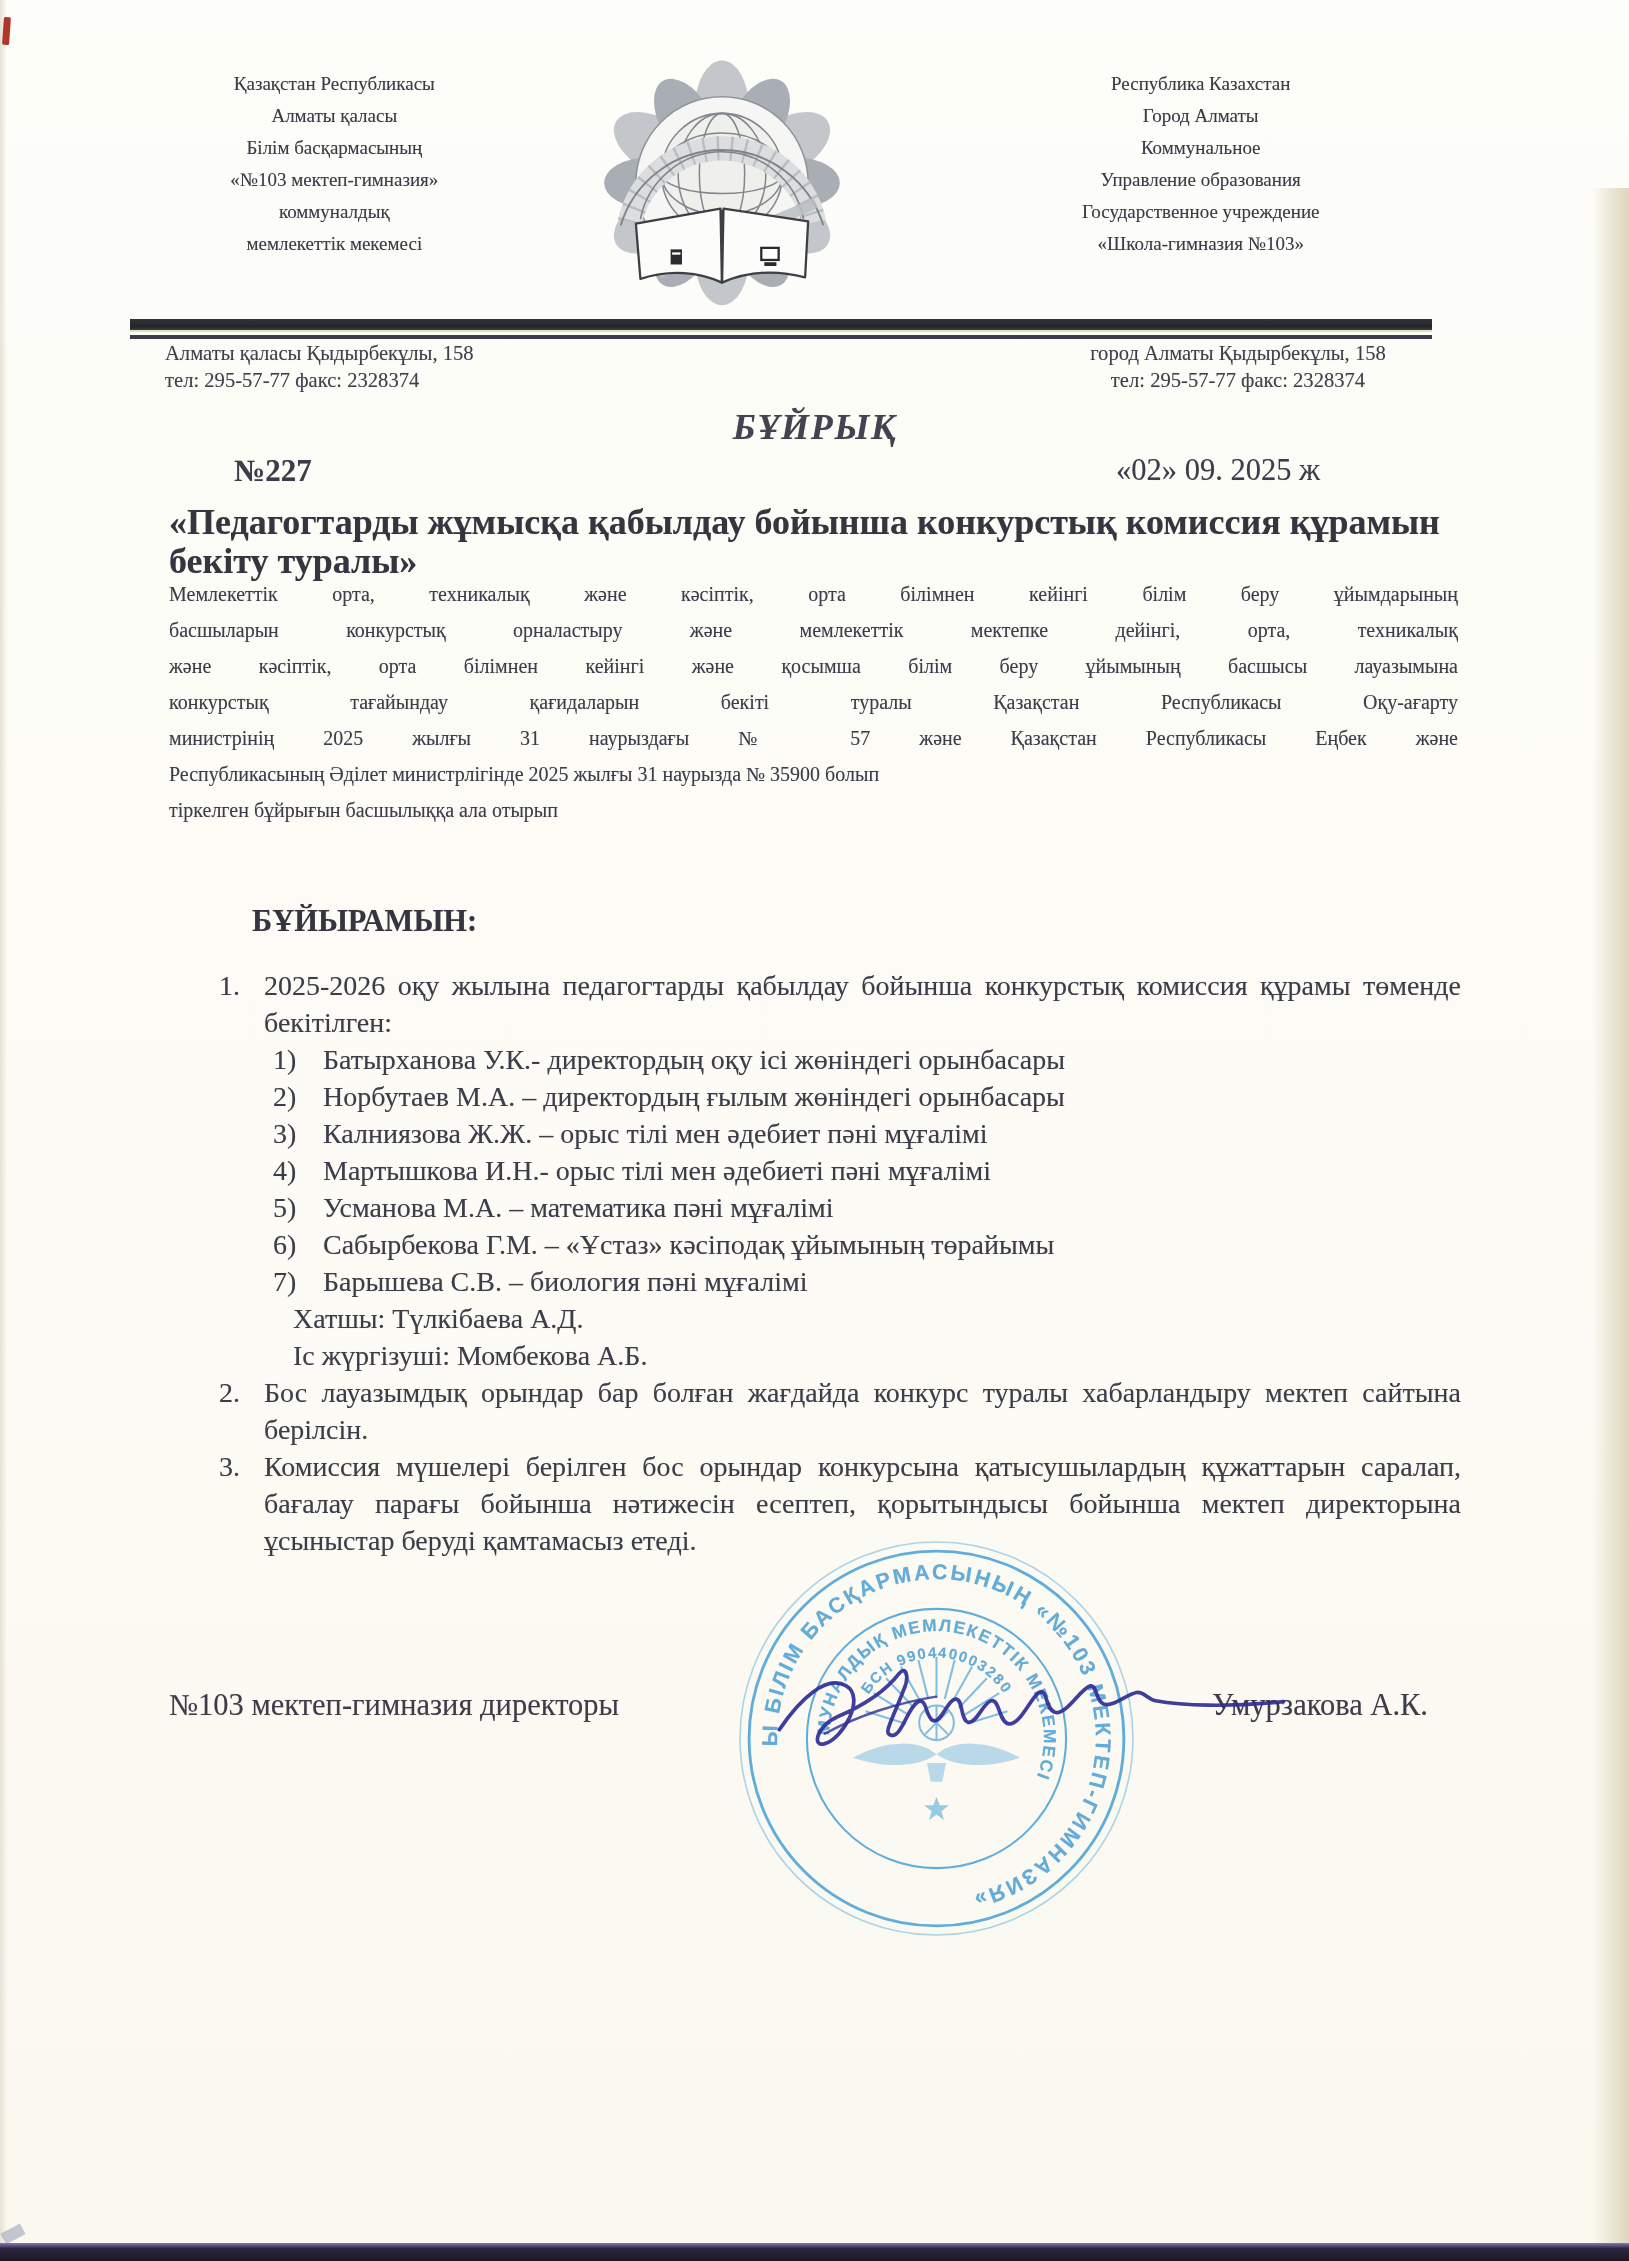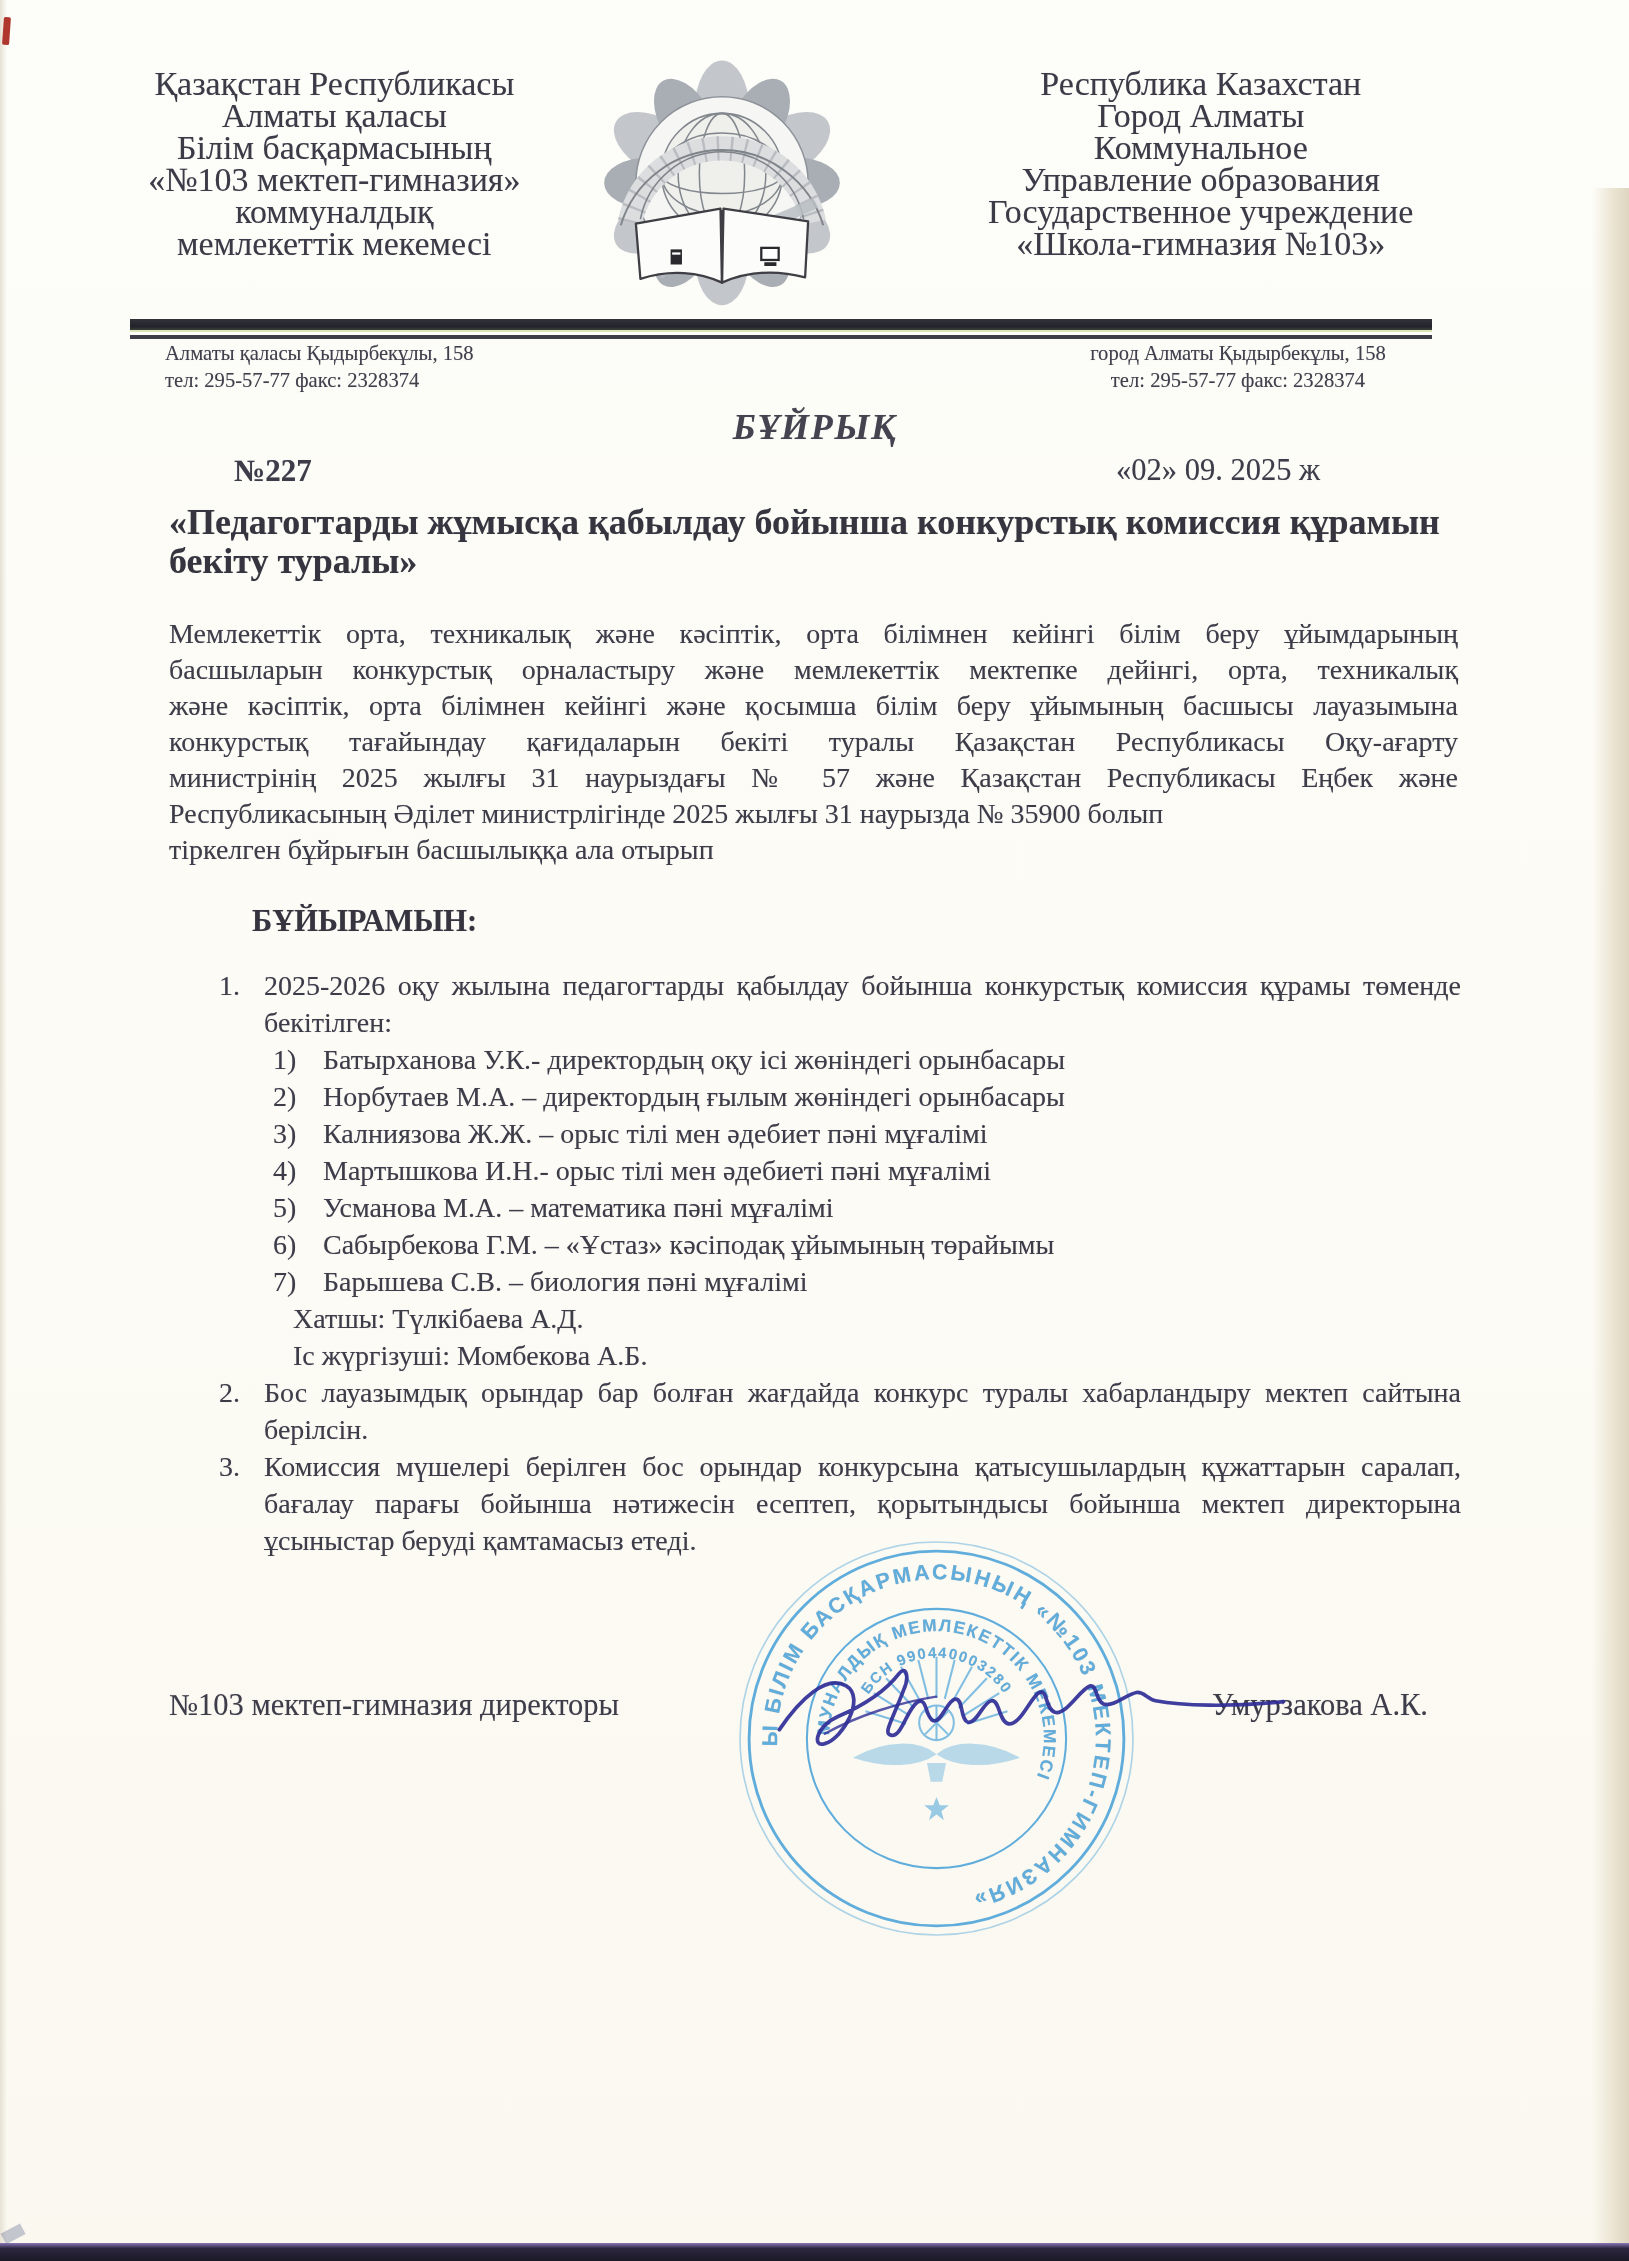--- a/index.html
+++ b/index.html
@@ -9,21 +9,21 @@
     font-family:"Liberation Serif","DejaVu Serif",serif;
   }
   .page{
     position:relative;width:1630px;height:2261px;
     background:linear-gradient(180deg,#fdfdf9 0%,#fcfbf5 55%,#faf8ef 100%);
     color:#3d3c49;
     text-shadow:0 0 0.8px rgba(62,60,78,.35);
   }
   
   .letterhead{position:absolute;top:53px;left:87px;width:1452px;display:flex;align-items:flex-start;}
-  .lh-col{font-size:34px;line-height:32px;text-align:center;color:#3b3a47;}
+  .lh-col{font-size:19px;line-height:32px;text-align:center;color:#3b3a47;}
   .lh-left{width:495px;padding-top:15px;}
   .lh-logo{width:281px;display:flex;justify-content:center;}
   .lh-right{width:677px;padding-top:15px;}
   
   .rule{position:absolute;top:319px;left:130px;width:1302px;}
   .rule-thick{height:10.7px;background:linear-gradient(180deg,#32323a,#23232b 70%,#3c4034);}
   .rule-light{height:2.5px;background:#d8e4b9;}
   .rule-gap{height:3.3px;}
   .rule-thin{height:3.3px;background:#3c3d49;}
   
@@ -31,21 +31,21 @@
   .contact-left{position:absolute;left:165px;top:340px;text-align:left;}
   .contact-right{position:absolute;left:974px;top:340px;width:528px;text-align:center;}
   
   .doc-title{position:absolute;top:406px;left:0;width:1630px;margin:0;text-align:center;
     font-size:36px;font-weight:bold;letter-spacing:1.7px;color:#44434f;font-style:italic;}
   .order-number{position:absolute;left:234px;top:453px;font-size:31px;font-weight:600;}
   .order-date{position:absolute;left:1116px;top:453px;font-size:30.5px;}
   
   .subject{position:absolute;top:503px;left:169px;width:1296px;margin:0;
     font-size:36px;line-height:39px;font-weight:bold;color:#36353f;}
-  .preamble{position:absolute;top:616px;left:169px;width:1289px;font-size:28px;}
+  .preamble{position:absolute;top:576px;left:169px;width:1289px;font-size:20px;}
   .preamble-line{line-height:36px;text-align:justify;text-align-last:justify;}
   .preamble-line:nth-last-child(-n+2){text-align-last:left;}
   .resolve{position:absolute;top:904px;left:252px;width:1289px;margin:0;text-align:left;
     font-size:30.5px;font-weight:bold;color:#36353f;}
   
   .main-list{position:absolute;top:967px;left:219px;width:1242px;font-size:28px;line-height:37px;}
   .li-row{display:flex;}
   .li-num{width:45px;flex:0 0 45px;}
   .li-text{flex:1;text-align:justify;}
   .members{margin-left:54px;}

